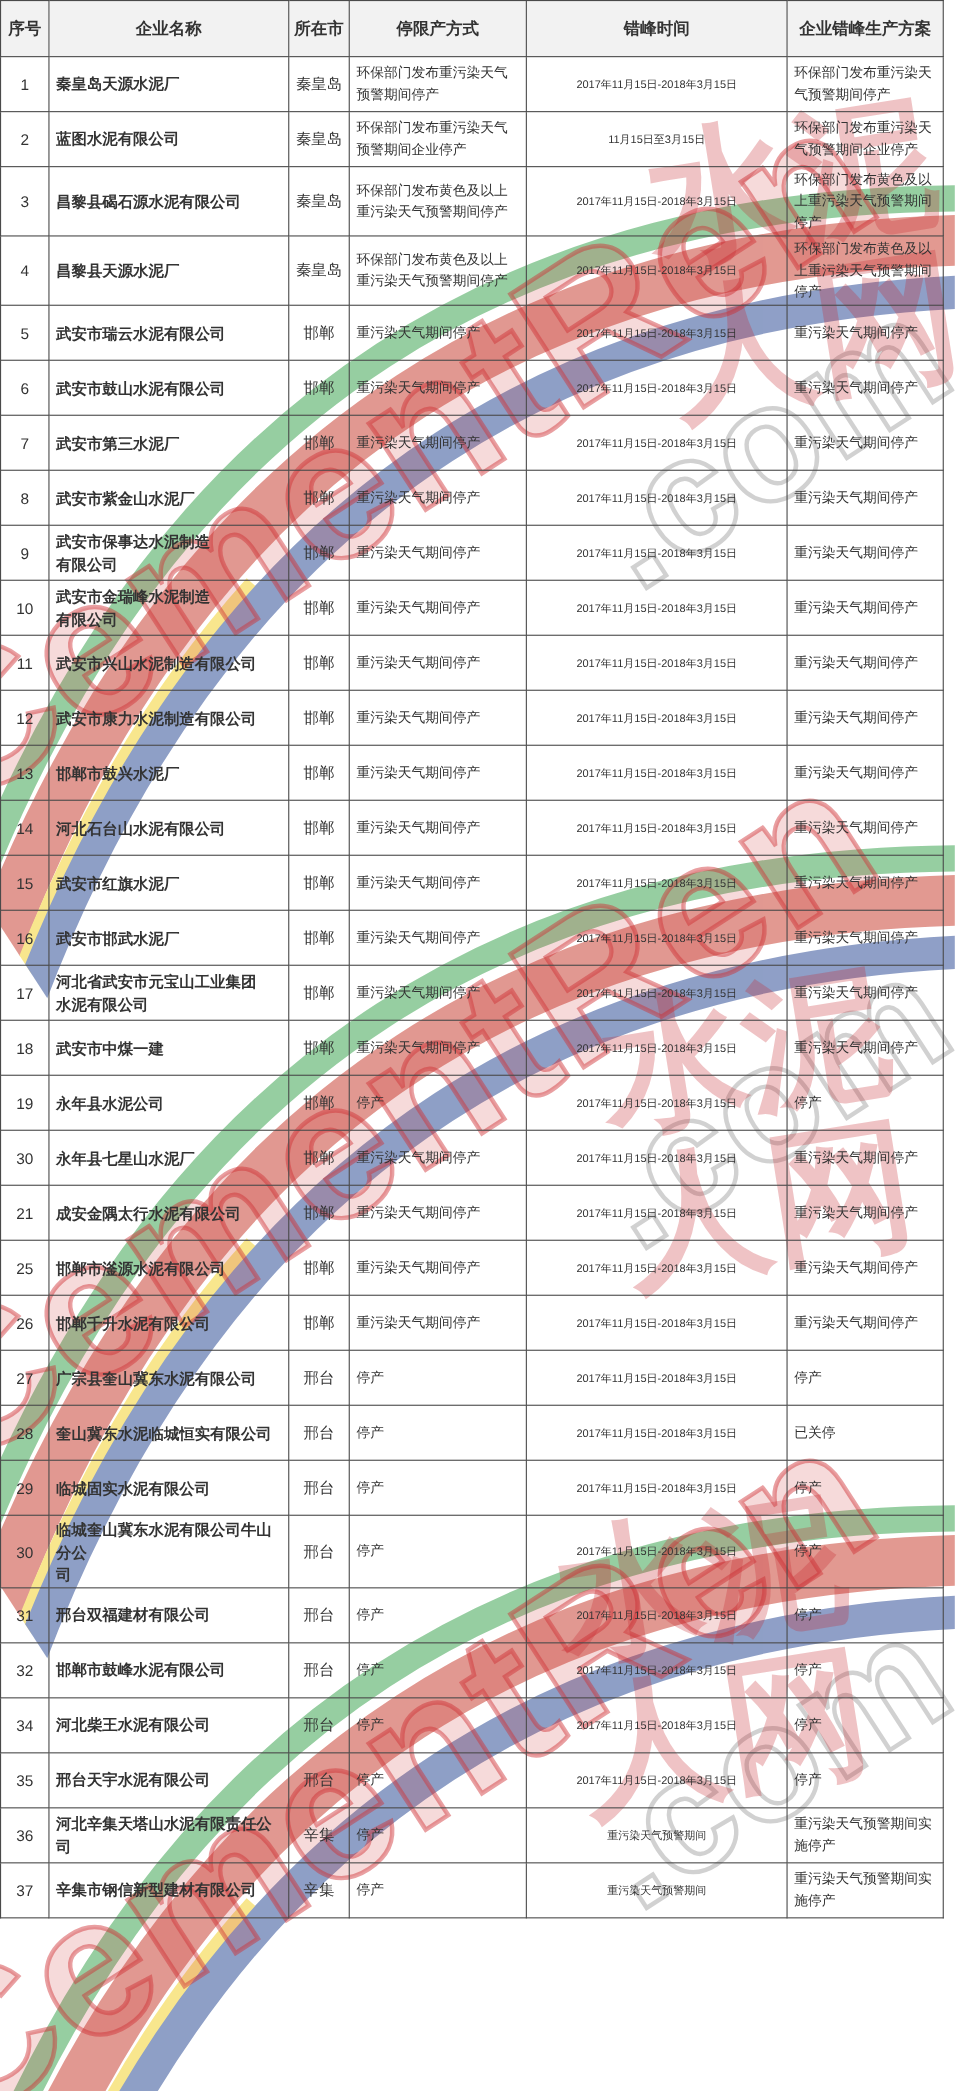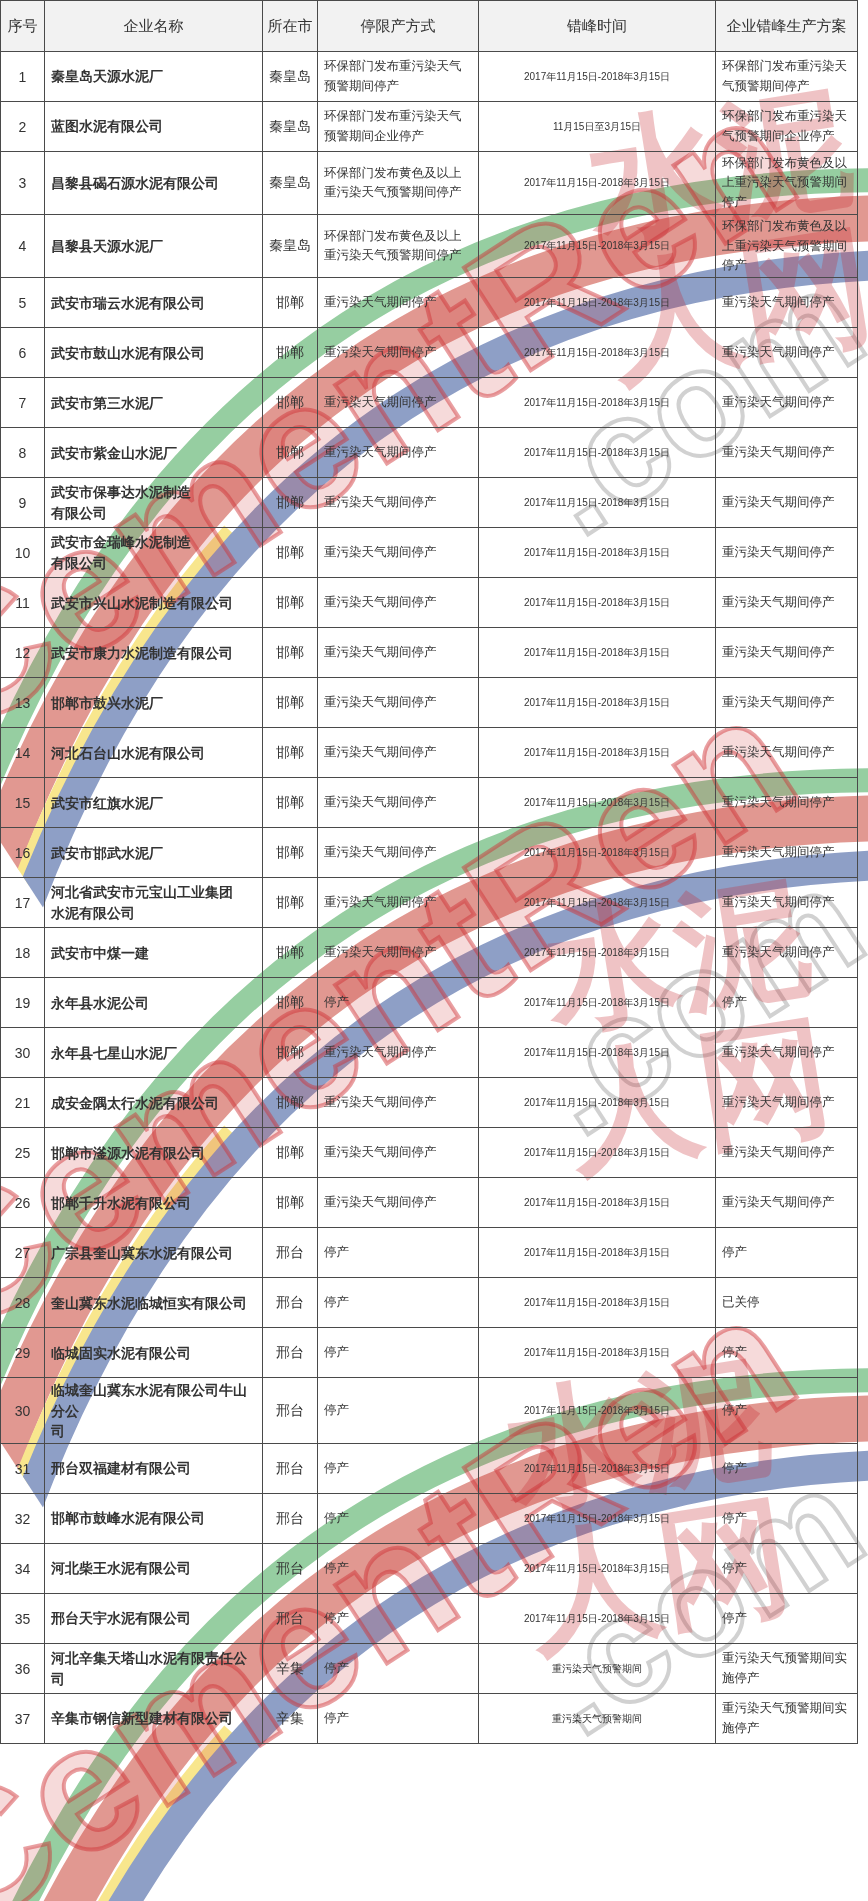--- a/index.html
+++ b/index.html
@@ -36,21 +36,21 @@
   #seal3{left:516px;top:1365px;}
   
   table{
     position:relative;z-index:1;
     border-collapse:collapse;table-layout:fixed;
     width:857px;background:transparent;
   }
   th,td{border:1px solid #4a4a4a;color:#333;overflow:hidden;}
   thead tr{height:51px;}
   tbody tr{height:50px;}
-  th{background:#f2f2f2;font-size:15px;font-weight:normal;text-align:center;padding:2px;}
+  th{background:#f2f2f2;font-size:15px;font-weight:bold;text-align:center;padding:2px;}
   td.c-no{text-align:center;font-size:14px;}
   td.c-name{text-align:left;padding:2px 6px;font-size:14px;line-height:1.45;white-space:pre-line;font-weight:bold;}
   td.c-city{text-align:center;font-size:14px;margin-left:16px;}
   td.c-method{text-align:left;padding:2px 6px;font-size:12.5px;line-height:1.55;}
   td.c-time{text-align:center;font-size:10px;padding:2px;}
   td.c-plan{text-align:left;padding:2px 6px;font-size:12.5px;line-height:1.55;}
 </style>
 </head>
 <body>
 

